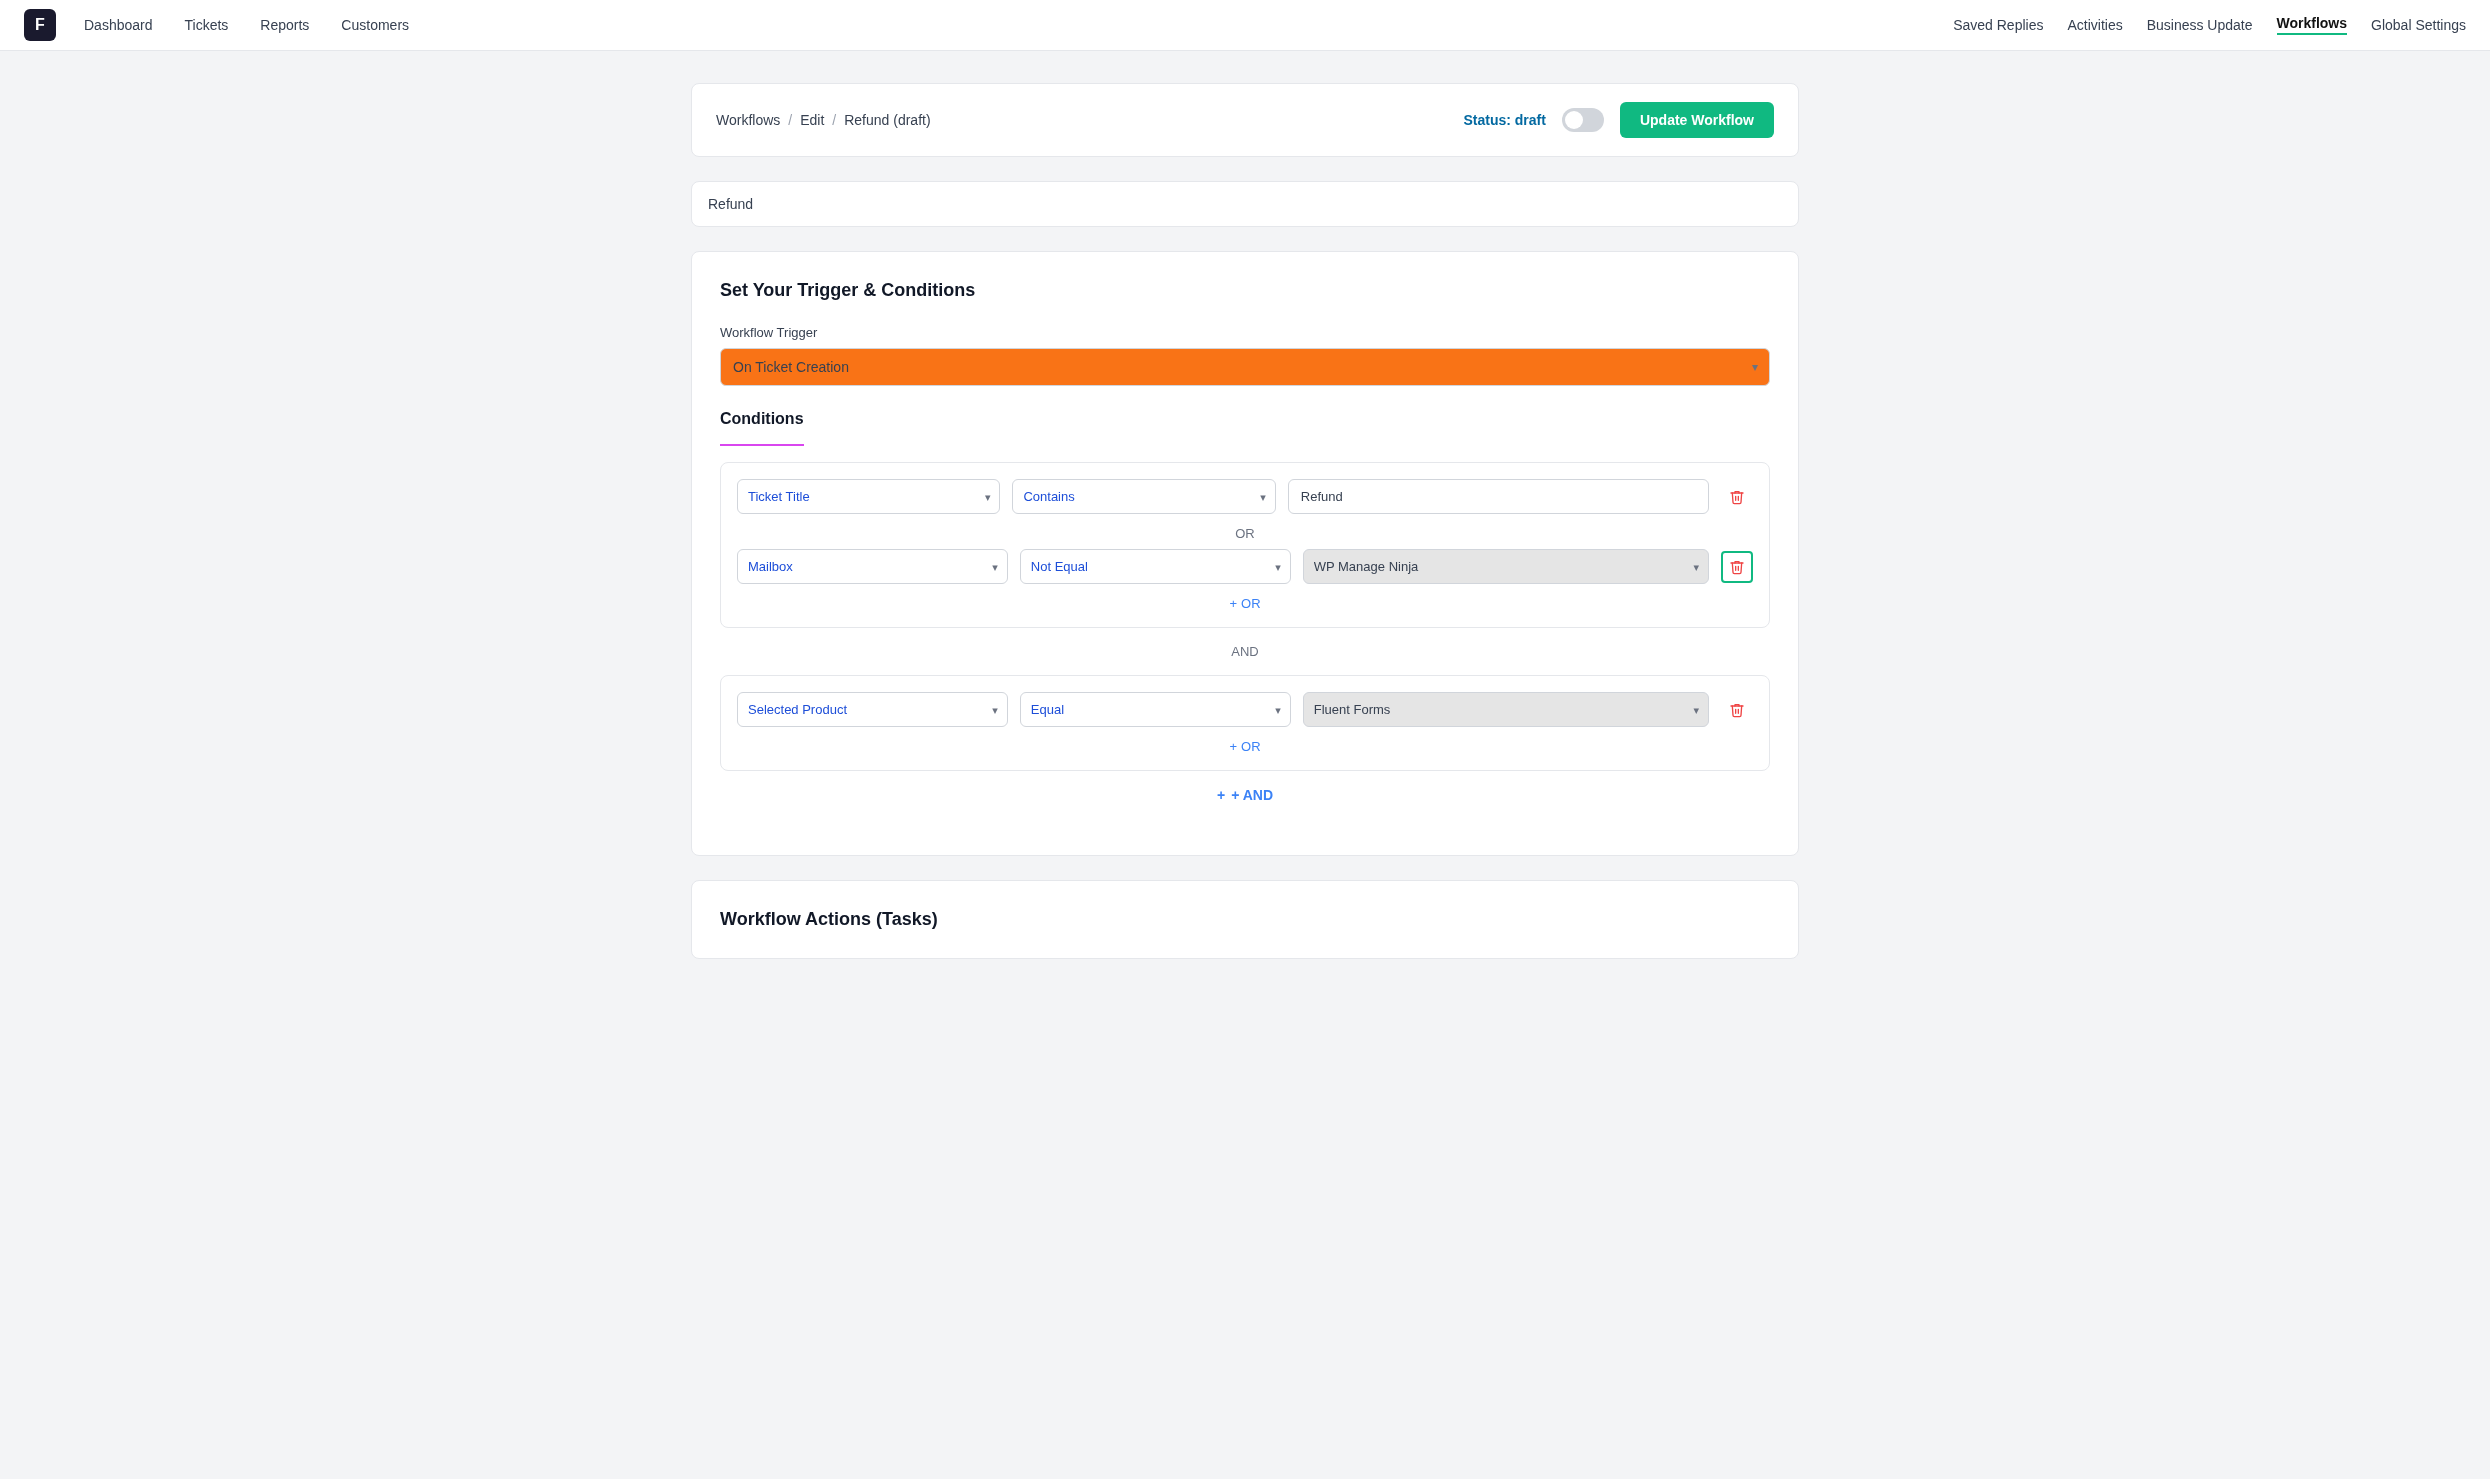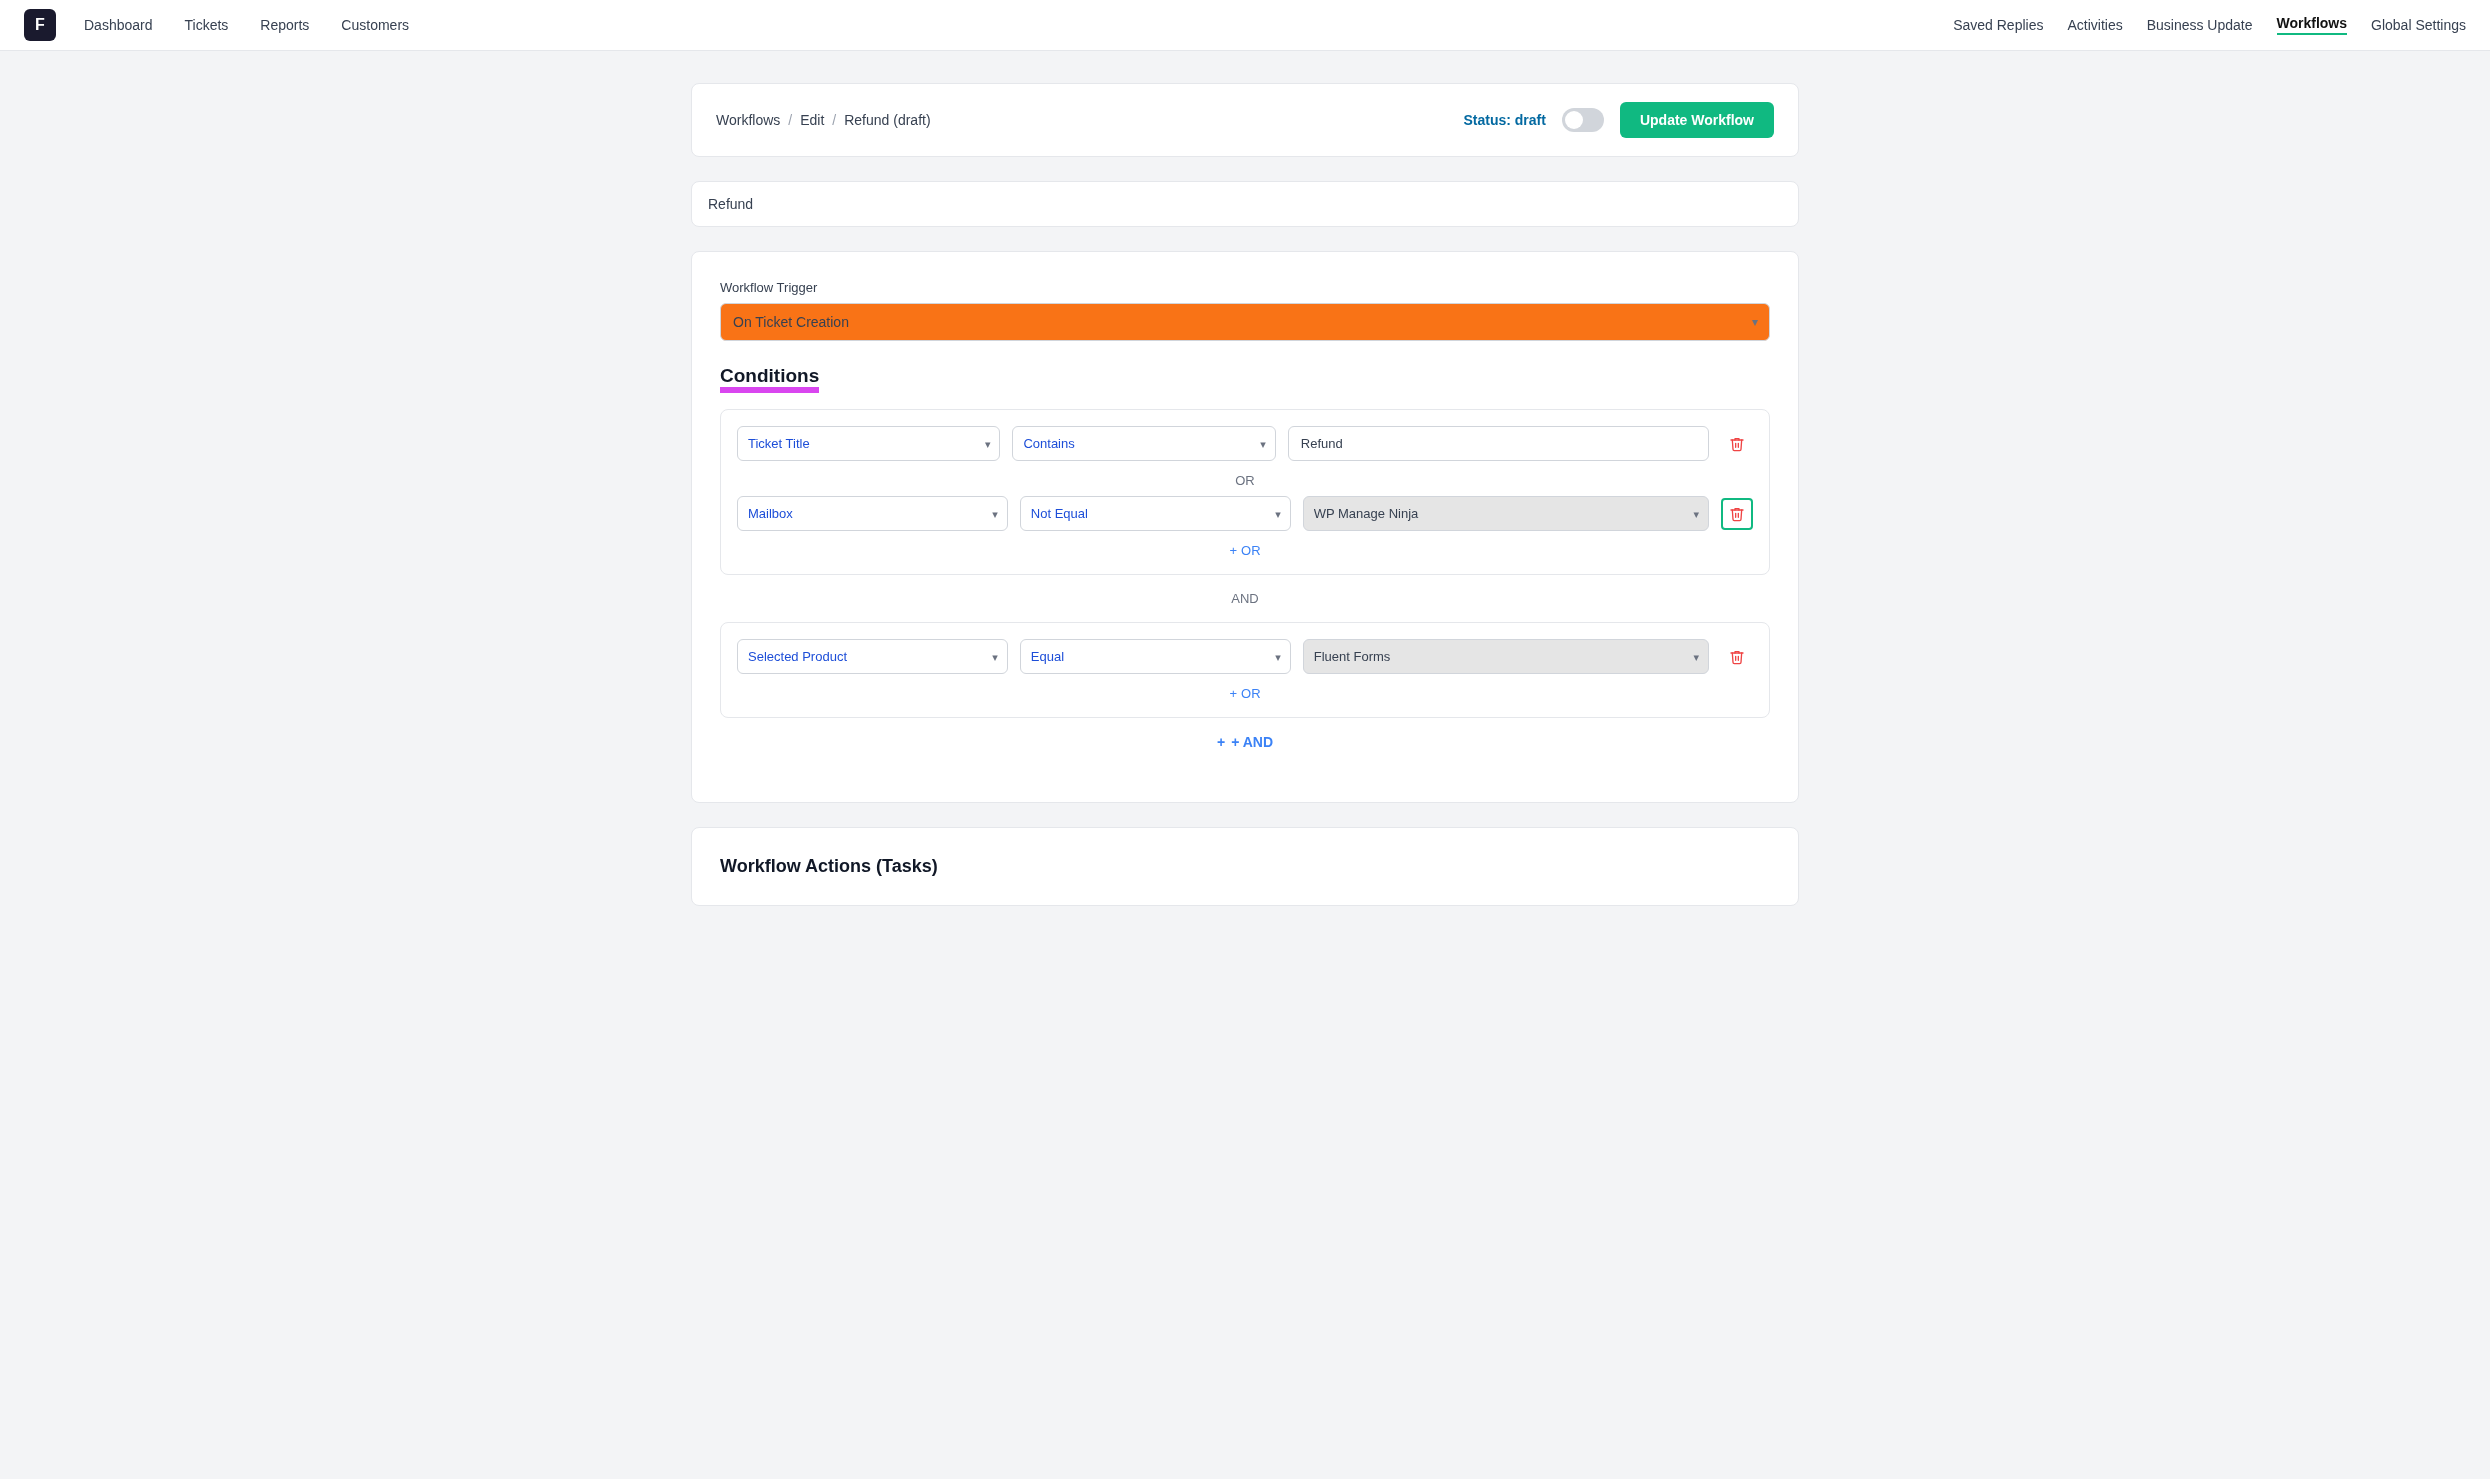--- a/index.html
+++ b/index.html
@@ -132,26 +132,26 @@
       right: 12px;
       top: 50%;
       transform: translateY(-50%);
       color: #6b7280;
       pointer-events: none;
       font-size: 12px;
     }
 
     
     .conditions-label {
-      font-size: 19px;
+      font-size: 16px;
       font-weight: 700;
       color: #111827;
-      border-bottom: 6px solid #d946ef;
+      border-bottom: 2px solid #d946ef;
       display: inline-block;
-      padding-bottom: 0;
+      padding-bottom: 16px;
       margin-bottom: 16px;
     }
 
     
     .condition-group {
       border: 1px solid #e5e7eb;
       border-radius: 8px;
       padding: 16px;
       margin-bottom: 12px;
     }
@@ -326,20 +326,21 @@
       <div class="toggle"></div>
       <button class="btn-update">Update Workflow</button>
     </div>
   </div>
 
   
   <input class="workflow-name-input" type="text" value="Refund" style="">
 
   
   <div class="card">
+    <div class="section-title">Set Your Trigger &amp; Conditions</div>
 
     <div class="field-label">Workflow Trigger</div>
     <div class="select-wrapper" style="margin-bottom: 24px;">
       <select class="select-field">
         <option>On Ticket Creation</option>
       </select>
     </div>
 
     <div class="conditions-label">Conditions</div>
 

